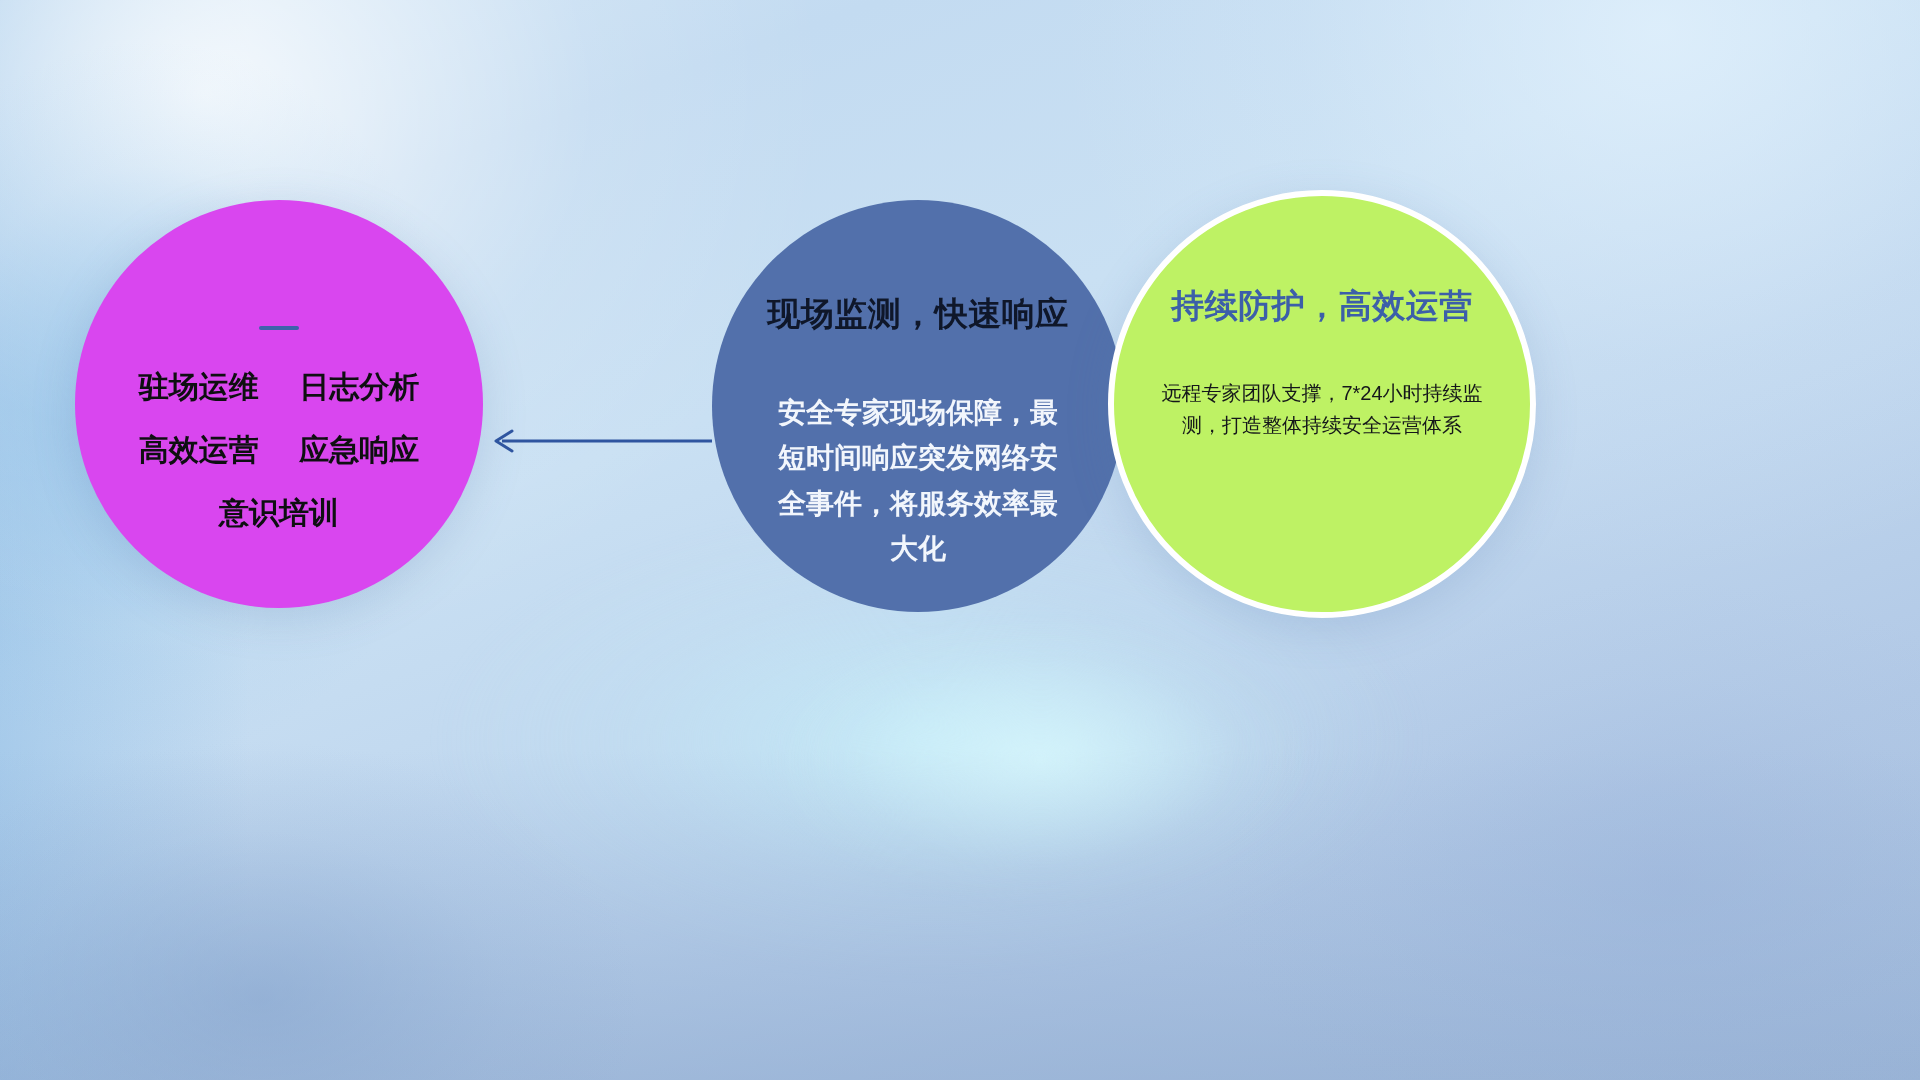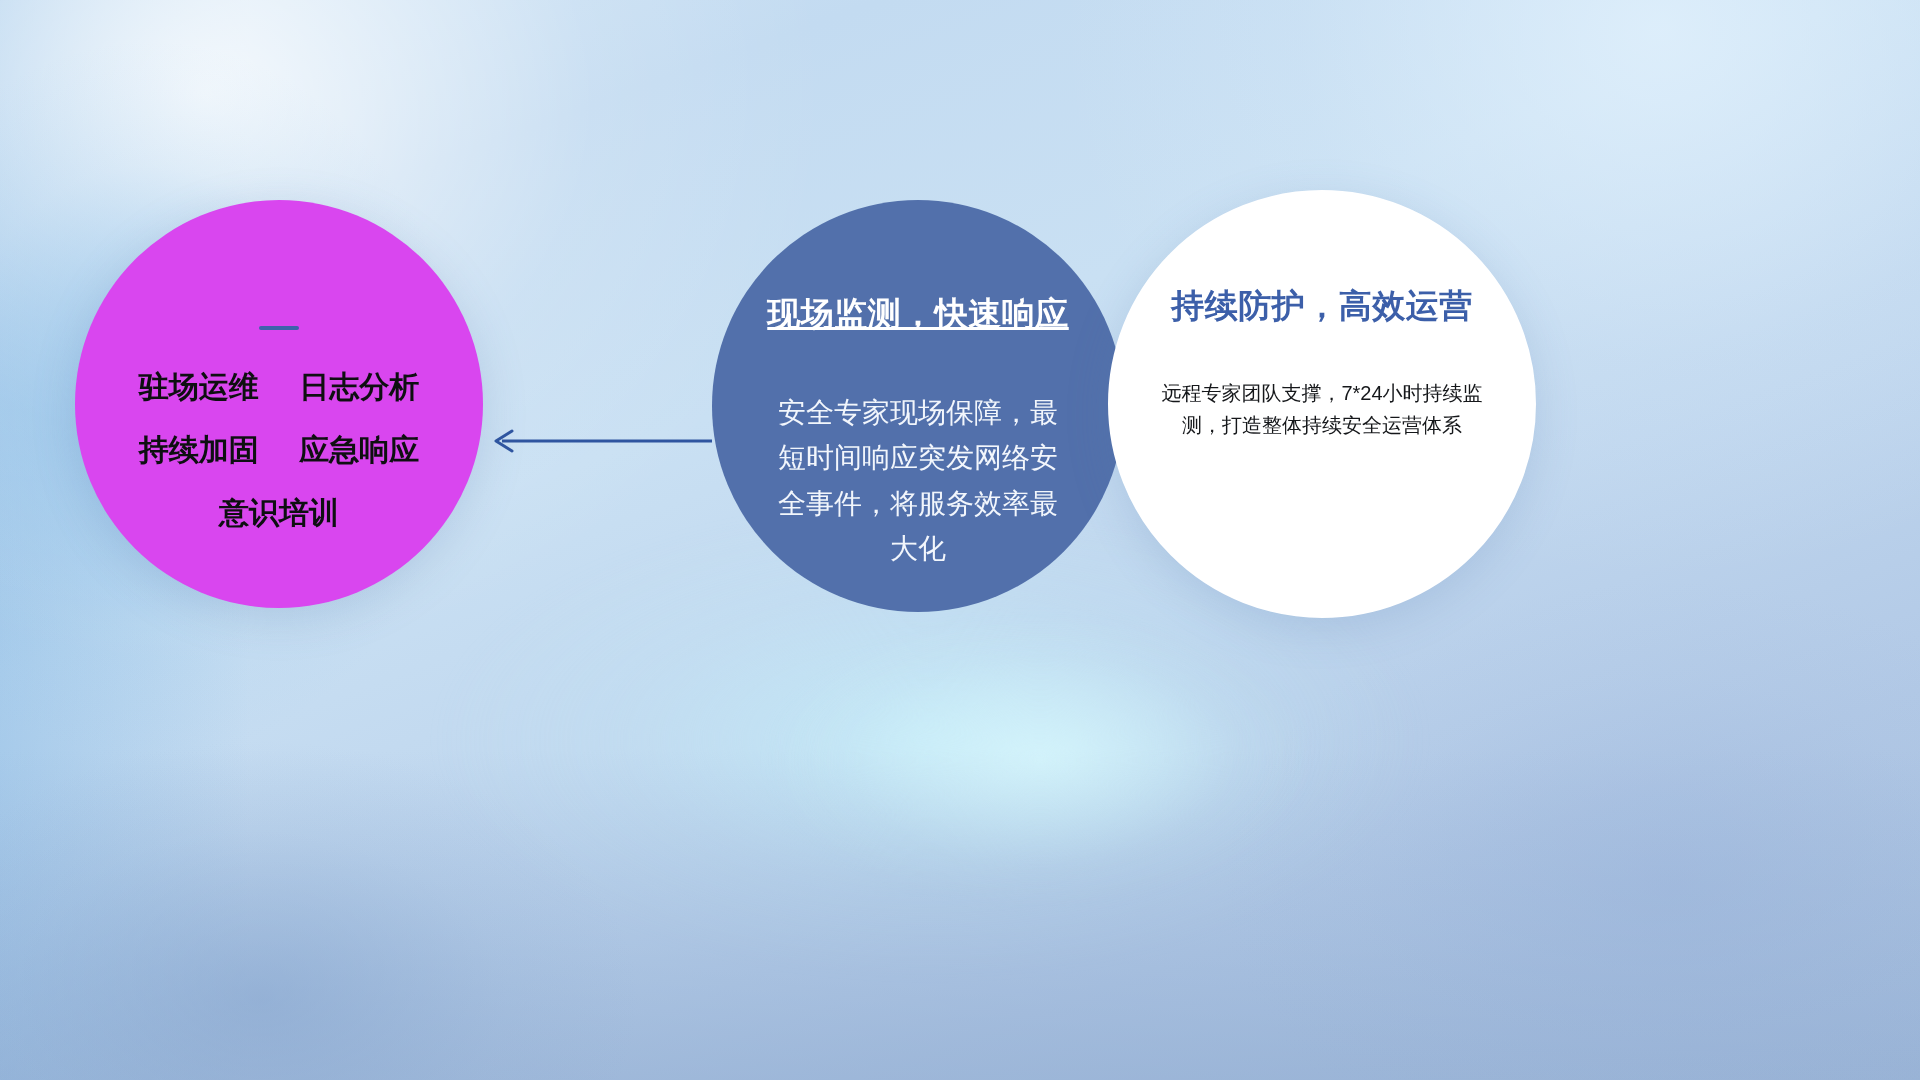--- a/index.html
+++ b/index.html
@@ -134,46 +134,45 @@
     left: 712px; top: 200px;
     width: 412px; height: 412px;
     background: #5270ab;
     display: flex;
     flex-direction: column;
     align-items: center;
     z-index: 3;
   }
   .mid-title {
     margin-top: 92px;
-    color: #ffffff;
+    color: #0f172a;
     font-size: 33px;
     font-weight: 700;
     letter-spacing: 0.5px;
     white-space: nowrap;
     position: relative;
     z-index: 6;
-    text-decoration: underline;
   }
   .mid-body {
     margin-top: 53px;
     width: 300px;
     text-align: center;
     color: #f2f6fc;
     font-size: 28px;
     line-height: 1.62;
-    font-weight: 400;
+    font-weight: 700;
     position: relative;
     z-index: 6;
   }
 
   
   .circle-right {
     left: 1108px; top: 190px;
     width: 428px; height: 428px;
-    background: #ffffff;
+    background: #bef264;
     border: 6px solid #ffffff;
     box-shadow: 0 10px 44px rgba(90,125,175,0.20);
     display: flex;
     flex-direction: column;
     align-items: center;
     z-index: 4;
   }
   .right-title {
     margin-top: 88px;
     color: #3c5fa9;
@@ -227,21 +226,21 @@
 
   <div class="circle circle-left">
     <div class="left-dash"></div>
     <div class="left-lines">
       <div class="ln">
         <span>驻场运维</span>
         <span class="gap"></span>
         <span>日志分析</span>
       </div>
       <div class="ln">
-        <span>持续加固</span>
+        <span>高效运营</span>
         <span class="gap"></span>
         <span>应急响应</span>
       </div>
       <div class="ln">
         <span>意识培训</span>
       </div>
     </div>
   </div>
 
   <div class="circle circle-mid">

